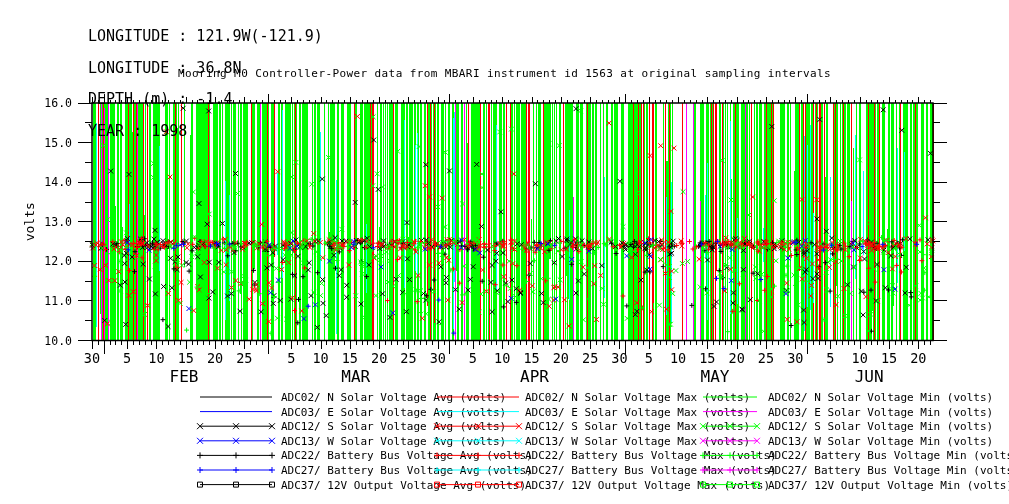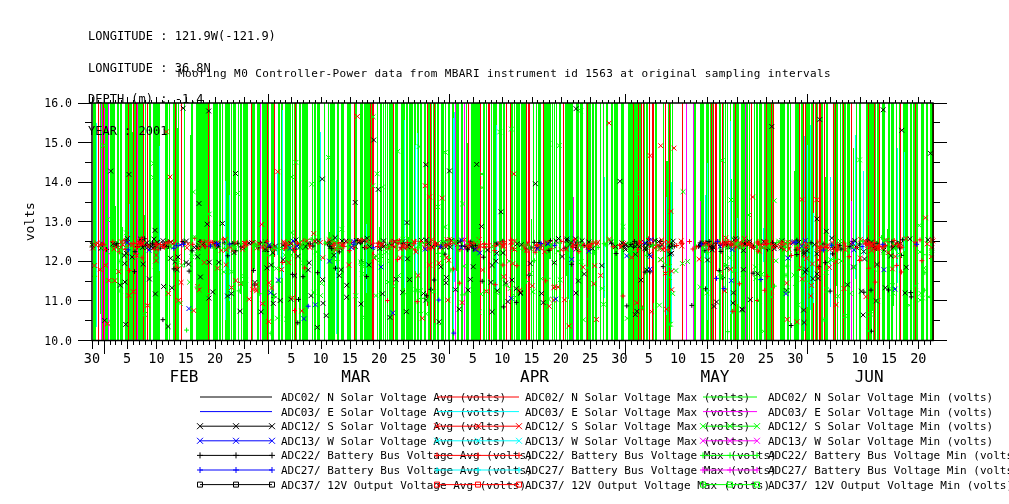--- a/index.html
+++ b/index.html
@@ -1,32 +1,32 @@
 <!DOCTYPE html>
 <html><head>
 <meta charset="utf-8">
 <style>
   html,body{margin:0;padding:0;background:#ffffff;}
   .screen{position:relative;width:1009px;height:504px;background:#ffffff;overflow:hidden;
           font-family:"DejaVu Sans Mono", monospace;color:#000;}
-  .meta-block{position:absolute;left:88px;top:10px;font-size:12px;line-height:10.5px;
+  .meta-block{position:absolute;left:88px;top:10px;font-size:15px;line-height:10.5px;
               white-space:pre;z-index:2;}
   .chart-title{position:absolute;top:67px;left:0;width:1009px;text-align:center;
                font-size:11px;letter-spacing:0.4px;z-index:2;}
   svg#plot-svg{position:absolute;left:0;top:0;z-index:1;}
 </style>
 </head>
 <body>
 
 <div class="screen">
   <div class="meta-block">
     <div>LONGITUDE : 121.9W(-121.9)</div>
     <div>LONGITUDE : 36.8N</div>
     <div>DEPTH (m) : -1.4</div>
-    <div>YEAR : 2001</div>
+    <div>YEAR : 1998</div>
   </div>
 
   <div class="chart-title">Mooring M0 Controller-Power data from MBARI instrument id 1563 at original sampling intervals</div>
 
   <svg id="plot-svg" width="1009" height="504">
       <path d="M523.5 103.0L523.5 340.5M266.5 103.0L266.5 340.5M794.5 170.8L794.5 340.5M329.5 232.2L329.5 340.5M191.5 103.0L191.5 340.5M741.5 103.0L741.5 340.5M381.5 103.0L381.5 340.5M795.5 103.0L795.5 340.5M318.5 103.0L318.5 340.5M536.5 103.0L536.5 340.5M703.5 103.0L703.5 340.5M379.5 227.3L379.5 340.5M879.5 103.0L879.5 340.5M767.5 103.0L767.5 340.5M506.5 103.0L506.5 340.5M787.5 103.0L787.5 340.5M479.5 132.6L479.5 340.5M856.5 103.0L856.5 340.5M552.5 103.0L552.5 340.5M347.5 103.0L347.5 340.5M770.5 103.0L770.5 340.5M649.5 103.0L649.5 340.5M879.5 103.0L879.5 340.5M655.5 103.0L655.5 340.5M647.5 103.0L647.5 340.5M703.5 103.0L703.5 340.5M840.5 103.0L840.5 340.5M514.5 103.0L514.5 340.5M784.5 103.0L784.5 340.5M703.5 103.0L703.5 340.5M207.5 103.0L207.5 340.5M200.5 103.0L200.5 340.5M899.5 103.0L899.5 340.5M907.5 103.0L907.5 340.5M106.5 103.0L106.5 258.5M138.5 135.9L138.5 340.5M757.5 103.0L757.5 340.5M896.5 103.0L896.5 340.5M369.5 103.0L369.5 340.5M803.5 103.0L803.5 340.5M734.5 103.0L734.5 340.5M404.5 103.0L404.5 340.5M554.5 103.0L554.5 340.5M361.5 103.0L361.5 340.5M279.5 103.0L279.5 340.5M655.5 103.0L655.5 340.5M820.5 103.0L820.5 340.5M849.5 103.0L849.5 340.5M669.5 103.0L669.5 340.5M531.5 219.0L531.5 340.5M299.5 103.0L299.5 340.5M730.5 103.0L730.5 340.5M464.5 103.0L464.5 340.5M303.5 103.0L303.5 340.5M708.5 103.0L708.5 340.5M319.5 103.0L319.5 340.5M114.5 103.0L114.5 340.5M421.5 103.0L421.5 340.5M262.5 103.0L262.5 340.5M181.5 103.0L181.5 340.5M499.5 103.0L499.5 340.5M418.5 103.0L418.5 340.5M377.5 103.0L377.5 340.5M567.5 103.0L567.5 340.5M279.5 103.0L279.5 340.5M621.5 103.0L621.5 340.5M385.5 103.0L385.5 340.5M781.5 103.0L781.5 340.5M494.5 103.0L494.5 340.5M536.5 103.0L536.5 340.5M296.5 103.0L296.5 340.5M622.5 103.0L622.5 284.7M94.5 134.4L94.5 340.5M126.5 103.0L126.5 340.5M592.5 103.0L592.5 340.5M154.5 103.0L154.5 340.5M368.5 103.0L368.5 340.5M476.5 186.9L476.5 340.5M468.5 103.0L468.5 340.5M227.5 124.7L227.5 340.5M125.5 103.0L125.5 340.5M754.5 103.0L754.5 260.7M367.5 103.0L367.5 340.5M169.5 215.6L169.5 340.5M570.5 103.0L570.5 301.2M593.5 103.0L593.5 340.5M847.5 103.0L847.5 340.5M916.5 103.0L916.5 340.5M859.5 103.0L859.5 340.5M616.5 103.0L616.5 340.5M133.5 103.0L133.5 291.0M129.5 103.0L129.5 340.5M871.5 103.0L871.5 340.5M797.5 103.0L797.5 340.5M486.5 103.0L486.5 340.5M533.5 103.0L533.5 340.5M462.5 103.0L462.5 267.6M305.5 103.0L305.5 340.5M809.5 103.0L809.5 286.1M197.5 103.0L197.5 340.5M177.5 127.5L177.5 340.5M441.5 103.0L441.5 267.2M431.5 103.0L431.5 340.5M282.5 103.0L282.5 340.5M632.5 103.0L632.5 340.5M390.5 103.0L390.5 340.5M134.5 103.0L134.5 340.5M821.5 103.0L821.5 340.5M409.5 103.0L409.5 340.5M265.5 103.0L265.5 271.0M252.5 103.0L252.5 340.5M198.5 103.0L198.5 340.5M153.5 103.0L153.5 340.5M556.5 103.0L556.5 340.5M771.5 103.0L771.5 340.5M759.5 103.0L759.5 255.6M334.5 103.0L334.5 340.5M121.5 103.0L121.5 340.5M730.5 103.0L730.5 340.5M229.5 103.0L229.5 340.5M330.5 103.0L330.5 340.5M904.5 103.0L904.5 340.5M754.5 103.0L754.5 340.5M455.5 103.0L455.5 340.5M246.5 103.0L246.5 340.5M355.5 103.0L355.5 340.5M872.5 103.0L872.5 310.5M155.5 103.0L155.5 340.5M905.5 103.0L905.5 340.5M442.5 103.0L442.5 340.5M216.5 103.0L216.5 340.5M873.5 103.0L873.5 340.5M812.5 103.0L812.5 340.5M258.5 103.0L258.5 340.5M860.5 103.0L860.5 340.5M289.5 103.0L289.5 256.6M292.5 103.0L292.5 340.5M418.5 103.0L418.5 340.5M421.5 103.0L421.5 340.5M142.5 103.0L142.5 340.5M595.5 103.0L595.5 340.5M406.5 103.0L406.5 340.5M559.5 103.0L559.5 340.5M889.5 103.0L889.5 340.5M733.5 103.0L733.5 340.5M121.5 103.0L121.5 340.5M923.5 103.0L923.5 340.5M738.5 103.0L738.5 340.5M735.5 103.0L735.5 340.5M184.5 103.0L184.5 267.3M226.5 103.0L226.5 340.5M266.5 103.0L266.5 340.5M282.5 103.0L282.5 340.5M745.5 103.0L745.5 340.5M764.5 103.0L764.5 340.5M330.5 103.0L330.5 340.5M428.5 103.0L428.5 340.5M333.5 103.0L333.5 340.5M538.5 103.0L538.5 340.5M772.5 103.0L772.5 340.5M328.5 103.0L328.5 340.5M749.5 103.0L749.5 340.5M240.5 103.0L240.5 293.8M403.5 103.0L403.5 340.5M910.5 103.0L910.5 340.5M772.5 103.0L772.5 340.5M600.5 103.0L600.5 340.5M769.5 103.0L769.5 340.5M356.5 103.0L356.5 340.5M893.5 103.0L893.5 306.3M420.5 103.0L420.5 340.5M848.5 103.0L848.5 340.5M263.5 103.0L263.5 340.5M219.5 103.0L219.5 340.5M907.5 103.0L907.5 340.5M208.5 103.0L208.5 340.5M817.5 103.0L817.5 340.5M539.5 103.0L539.5 340.5M801.5 103.0L801.5 340.5M737.5 103.0L737.5 340.5M904.5 103.0L904.5 340.5M883.5 103.0L883.5 340.5M638.5 103.0L638.5 340.5M903.5 103.0L903.5 340.5M926.5 103.0L926.5 340.5M663.5 103.0L663.5 340.5M503.5 226.1L503.5 340.5M317.5 103.0L317.5 340.5M407.5 103.0L407.5 340.5M206.5 103.0L206.5 340.5M127.5 103.0L127.5 340.5M500.5 103.0L500.5 340.5M178.5 103.0L178.5 340.5M765.5 103.0L765.5 251.9M722.5 103.0L722.5 277.6M366.5 103.0L366.5 340.5M366.5 103.0L366.5 340.5M603.5 103.0L603.5 340.5M113.5 103.0L113.5 340.5M637.5 103.0L637.5 340.5M380.5 103.0L380.5 340.5M104.5 231.5L104.5 340.5M196.5 123.8L196.5 340.5M496.5 103.0L496.5 340.5M612.5 103.0L612.5 340.5M314.5 103.0L314.5 340.5M300.5 103.0L300.5 340.5M488.5 103.0L488.5 340.5M406.5 103.0L406.5 340.5M107.5 103.0L107.5 340.5M596.5 103.0L596.5 340.5M587.5 131.1L587.5 340.5M634.5 103.0L634.5 340.5M453.5 103.0L453.5 340.5M633.5 103.0L633.5 340.5M773.5 103.0L773.5 340.5M452.5 103.0L452.5 340.5M617.5 103.0L617.5 340.5M290.5 103.0L290.5 340.5M265.5 103.0L265.5 340.5M244.5 180.0L244.5 340.5M478.5 103.0L478.5 340.5M167.5 145.9L167.5 340.5M115.5 205.5L115.5 340.5M611.5 103.0L611.5 340.5M842.5 103.0L842.5 340.5M840.5 103.0L840.5 340.5M706.5 103.0L706.5 340.5M511.5 141.1L511.5 340.5M544.5 103.0L544.5 340.5M913.5 103.0L913.5 340.5M815.5 217.7L815.5 340.5M410.5 103.0L410.5 340.5M273.5 182.8L273.5 340.5M372.5 103.0L372.5 340.5M458.5 103.0L458.5 340.5M343.5 103.0L343.5 340.5M209.5 103.0L209.5 340.5M245.5 103.0L245.5 340.5M489.5 103.0L489.5 340.5M882.5 103.0L882.5 340.5M835.5 103.0L835.5 340.5M467.5 142.9L467.5 340.5M362.5 103.0L362.5 340.5M638.5 103.0L638.5 340.5M303.5 103.0L303.5 340.5M523.5 103.0L523.5 340.5M581.5 103.0L581.5 340.5M493.5 103.0L493.5 340.5M437.5 103.0L437.5 340.5M294.5 103.0L294.5 340.5M524.5 103.0L524.5 340.5M203.5 103.0L203.5 340.5M514.5 103.0L514.5 340.5M539.5 103.0L539.5 340.5M95.5 103.0L95.5 340.5M324.5 103.0L324.5 340.5M338.5 103.0L338.5 340.5M330.5 103.0L330.5 270.0M431.5 231.9L431.5 340.5M501.5 103.0L501.5 340.5M631.5 138.9L631.5 340.5M866.5 103.0L866.5 292.2M200.5 103.0L200.5 340.5M457.5 103.0L457.5 340.5M632.5 103.0L632.5 340.5M312.5 103.0L312.5 340.5M435.5 103.0L435.5 340.5M464.5 161.2L464.5 340.5M286.5 103.0L286.5 340.5M217.5 103.0L217.5 340.5M807.5 103.0L807.5 340.5M771.5 103.0L771.5 340.5M743.5 103.0L743.5 340.5M466.5 103.0L466.5 340.5M731.5 178.9L731.5 340.5M560.5 122.6L560.5 340.5M362.5 103.0L362.5 340.5M644.5 103.0L644.5 340.5M582.5 103.0L582.5 340.5M389.5 103.0L389.5 340.5M278.5 103.0L278.5 250.4M798.5 103.0L798.5 340.5M417.5 103.0L417.5 340.5M102.5 103.0L102.5 340.5M716.5 103.0L716.5 248.1M199.5 103.0L199.5 340.5M837.5 142.8L837.5 340.5M578.5 103.0L578.5 340.5M817.5 103.0L817.5 340.5M725.5 103.0L725.5 340.5M770.5 103.0L770.5 340.5M441.5 103.0L441.5 340.5M334.5 103.0L334.5 340.5M483.5 103.0L483.5 340.5M445.5 103.0L445.5 340.5M435.5 103.0L435.5 340.5M288.5 103.0L288.5 340.5M438.5 103.0L438.5 340.5M377.5 103.0L377.5 340.5M596.5 103.0L596.5 340.5M512.5 103.0L512.5 340.5M200.5 103.0L200.5 340.5M837.5 103.0L837.5 340.5M337.5 103.0L337.5 340.5M746.5 103.0L746.5 340.5M790.5 103.0L790.5 340.5M572.5 103.0L572.5 340.5M368.5 103.0L368.5 340.5M526.5 103.0L526.5 340.5M202.5 103.0L202.5 267.7M668.5 103.0L668.5 340.5M907.5 103.0L907.5 340.5M511.5 103.0L511.5 340.5M173.5 103.0L173.5 340.5M927.5 103.0L927.5 340.5M495.5 103.0L495.5 340.5M634.5 103.0L634.5 340.5M514.5 103.0L514.5 340.5M131.5 161.5L131.5 340.5M870.5 103.0L870.5 340.5M911.5 103.0L911.5 340.5M849.5 103.0L849.5 340.5M914.5 103.0L914.5 340.5M315.5 103.0L315.5 340.5M479.5 103.0L479.5 340.5M288.5 103.0L288.5 340.5M364.5 103.0L364.5 340.5M214.5 103.0L214.5 340.5M108.5 103.0L108.5 340.5M738.5 103.0L738.5 340.5M491.5 103.0L491.5 340.5M476.5 103.0L476.5 340.5M845.5 103.0L845.5 340.5M903.5 103.0L903.5 340.5M869.5 103.0L869.5 340.5M853.5 148.3L853.5 340.5M484.5 103.0L484.5 340.5M257.5 103.0L257.5 340.5M517.5 188.1L517.5 340.5M350.5 103.0L350.5 340.5M225.5 103.0L225.5 340.5M495.5 103.0L495.5 340.5M484.5 103.0L484.5 340.5M637.5 103.0L637.5 340.5M503.5 103.0L503.5 340.5M387.5 103.0L387.5 340.5M765.5 103.0L765.5 340.5M98.5 175.9L98.5 340.5M761.5 103.0L761.5 340.5M238.5 103.0L238.5 340.5M582.5 103.0L582.5 340.5M723.5 103.0L723.5 340.5M258.5 103.0L258.5 340.5M764.5 103.0L764.5 340.5M747.5 103.0L747.5 340.5M563.5 103.0L563.5 301.6M112.5 103.0L112.5 340.5M159.5 103.0L159.5 340.5M870.5 103.0L870.5 340.5M700.5 103.0L700.5 340.5M727.5 103.0L727.5 340.5M767.5 103.0L767.5 340.5M348.5 103.0L348.5 340.5M631.5 103.0L631.5 340.5M712.5 103.0L712.5 340.5M445.5 103.0L445.5 275.1M95.5 103.0L95.5 340.5M905.5 103.0L905.5 340.5M567.5 103.0L567.5 340.5M273.5 103.0L273.5 340.5M176.5 103.0L176.5 340.5M713.5 173.0L713.5 340.5M825.5 177.3L825.5 340.5M545.5 103.0L545.5 340.5M560.5 103.0L560.5 340.5M525.5 103.0L525.5 340.5M402.5 103.0L402.5 340.5M483.5 103.0L483.5 340.5M122.5 226.6L122.5 340.5M653.5 103.0L653.5 340.5M768.5 162.8L768.5 340.5M639.5 170.5L639.5 340.5M220.5 103.0L220.5 340.5M917.5 103.0L917.5 340.5M202.5 103.0L202.5 340.5M324.5 103.0L324.5 340.5M475.5 103.0L475.5 340.5M702.5 103.0L702.5 340.5M567.5 103.0L567.5 340.5M370.5 187.4L370.5 340.5M391.5 103.0L391.5 340.5M906.5 103.0L906.5 340.5M870.5 103.0L870.5 340.5M103.5 103.0L103.5 340.5M341.5 103.0L341.5 340.5M808.5 103.0L808.5 340.5M356.5 103.0L356.5 340.5M266.5 103.0L266.5 340.5M540.5 103.0L540.5 340.5M408.5 236.5L408.5 340.5M241.5 103.0L241.5 340.5M461.5 103.0L461.5 340.5M471.5 103.0L471.5 340.5M577.5 103.0L577.5 340.5M477.5 103.0L477.5 340.5M443.5 103.0L443.5 340.5M859.5 103.0L859.5 340.5M169.5 103.0L169.5 307.5M499.5 103.0L499.5 340.5M231.5 103.0L231.5 340.5M701.5 103.0L701.5 340.5M649.5 159.1L649.5 340.5M285.5 103.0L285.5 340.5M141.5 103.0L141.5 340.5M834.5 103.0L834.5 340.5M504.5 103.0L504.5 340.5M849.5 103.0L849.5 340.5M516.5 170.5L516.5 340.5M759.5 103.0L759.5 340.5M756.5 103.0L756.5 340.5M529.5 103.0L529.5 340.5M581.5 103.0L581.5 340.5M790.5 103.0L790.5 340.5M663.5 103.0L663.5 340.5M192.5 103.0L192.5 340.5M360.5 103.0L360.5 340.5M643.5 103.0L643.5 340.5M348.5 103.0L348.5 340.5M144.5 215.2L144.5 340.5M145.5 103.0L145.5 340.5M165.5 103.0L165.5 340.5M672.5 103.0L672.5 248.6M822.5 103.0L822.5 340.5M315.5 103.0L315.5 312.9M512.5 103.0L512.5 340.5M383.5 103.0L383.5 340.5M222.5 103.0L222.5 340.5M889.5 103.0L889.5 340.5M314.5 103.0L314.5 340.5M526.5 103.0L526.5 340.5M742.5 103.0L742.5 340.5M196.5 103.0L196.5 340.5M496.5 103.0L496.5 340.5M670.5 210.6L670.5 340.5M576.5 103.0L576.5 340.5M754.5 103.0L754.5 340.5M401.5 103.0L401.5 340.5M227.5 103.0L227.5 340.5M288.5 103.0L288.5 340.5M166.5 103.0L166.5 340.5M393.5 103.0L393.5 340.5M347.5 103.0L347.5 340.5M586.5 103.0L586.5 340.5M262.5 103.0L262.5 340.5M145.5 103.0L145.5 285.1M706.5 103.0L706.5 340.5M788.5 103.0L788.5 250.9M670.5 231.8L670.5 340.5M836.5 103.0L836.5 286.1M733.5 103.0L733.5 340.5M702.5 103.0L702.5 340.5M646.5 103.0L646.5 340.5M730.5 103.0L730.5 340.5M366.5 103.0L366.5 340.5M907.5 217.4L907.5 340.5M866.5 103.0L866.5 340.5M462.5 103.0L462.5 340.5M334.5 103.0L334.5 340.5M766.5 103.0L766.5 340.5M710.5 103.0L710.5 340.5M262.5 103.0L262.5 340.5M643.5 103.0L643.5 340.5M395.5 103.0L395.5 340.5M811.5 103.0L811.5 340.5M708.5 103.0L708.5 340.5M202.5 103.0L202.5 340.5M879.5 103.0L879.5 340.5M262.5 103.0L262.5 340.5M647.5 103.0L647.5 340.5M360.5 103.0L360.5 340.5M209.5 103.0L209.5 340.5M396.5 103.0L396.5 340.5M341.5 103.0L341.5 340.5M933.5 103.0L933.5 340.5M780.5 103.0L780.5 340.5M833.5 103.0L833.5 284.3M554.5 103.0L554.5 340.5M430.5 103.0L430.5 340.5M246.5 103.0L246.5 340.5M247.5 103.0L247.5 340.5M842.5 103.0L842.5 340.5M875.5 103.0L875.5 340.5M258.5 103.0L258.5 340.5M565.5 103.0L565.5 340.5M356.5 103.0L356.5 340.5M107.5 103.0L107.5 340.5M702.5 103.0L702.5 282.7M135.5 103.0L135.5 340.5M727.5 103.0L727.5 340.5M517.5 103.0L517.5 340.5M393.5 103.0L393.5 340.5M418.5 103.0L418.5 340.5M870.5 103.0L870.5 340.5M884.5 103.0L884.5 340.5M914.5 103.0L914.5 340.5M95.5 103.0L95.5 340.5M233.5 103.0L233.5 340.5M580.5 103.0L580.5 340.5M206.5 103.0L206.5 340.5M100.5 103.0L100.5 314.1M628.5 103.0L628.5 340.5M514.5 103.0L514.5 340.5M737.5 103.0L737.5 340.5M488.5 103.0L488.5 340.5M892.5 202.6L892.5 340.5M120.5 103.0L120.5 340.5M120.5 103.0L120.5 265.5M878.5 103.0L878.5 340.5M98.5 103.0L98.5 340.5M580.5 149.9L580.5 340.5M167.5 103.0L167.5 298.0M768.5 103.0L768.5 340.5M289.5 103.0L289.5 340.5M142.5 103.0L142.5 340.5M761.5 103.0L761.5 340.5M289.5 103.0L289.5 340.5M302.5 103.0L302.5 340.5M899.5 103.0L899.5 340.5" stroke="#00ff00" stroke-width="1" fill="none" shape-rendering="crispEdges"></path>
       <path d="M711.5 103.0L711.5 340.5M286.5 103.0L286.5 340.5M522.5 103.0L522.5 340.5M156.5 103.0L156.5 340.5M700.5 103.0L700.5 340.5M471.5 103.0L471.5 340.5M516.5 103.0L516.5 340.5M521.5 103.0L521.5 340.5M516.5 103.0L516.5 340.5M448.5 103.0L448.5 340.5M448.5 103.0L448.5 340.5M737.5 103.0L737.5 340.5M303.5 103.0L303.5 340.5M428.5 103.0L428.5 340.5M888.5 103.0L888.5 340.5M271.5 103.0L271.5 340.5M299.5 103.0L299.5 340.5M736.5 103.0L736.5 278.6M263.5 103.0L263.5 340.5M736.5 103.0L736.5 340.5M190.5 134.7L190.5 340.5M331.5 103.0L331.5 340.5M782.5 103.0L782.5 340.5M503.5 103.0L503.5 340.5M668.5 103.0L668.5 340.5M669.5 103.0L669.5 340.5M921.5 103.0L921.5 340.5M349.5 103.0L349.5 340.5M225.5 103.0L225.5 312.8M215.5 103.0L215.5 340.5M104.5 103.0L104.5 340.5M228.5 103.0L228.5 340.5M271.5 103.0L271.5 340.5M406.5 103.0L406.5 340.5M201.5 103.0L201.5 340.5M441.5 103.0L441.5 340.5M528.5 103.0L528.5 340.5M910.5 103.0L910.5 340.5M808.5 103.0L808.5 340.5M743.5 103.0L743.5 340.5M905.5 103.0L905.5 340.5M107.5 103.0L107.5 340.5M588.5 103.0L588.5 340.5M570.5 103.0L570.5 340.5M403.5 103.0L403.5 340.5M891.5 103.0L891.5 340.5M259.5 103.0L259.5 293.0M199.5 103.0L199.5 340.5M787.5 103.0L787.5 340.5M278.5 103.0L278.5 340.5M141.5 103.0L141.5 340.5M433.5 103.0L433.5 340.5M826.5 103.0L826.5 340.5M589.5 103.0L589.5 340.5M760.5 103.0L760.5 340.5M93.5 103.0L93.5 340.5M174.5 103.0L174.5 340.5M414.5 103.0L414.5 340.5M306.5 103.0L306.5 340.5M411.5 103.0L411.5 340.5M795.5 103.0L795.5 340.5M694.5 103.0L694.5 340.5M197.5 103.0L197.5 340.5M545.5 103.0L545.5 340.5M833.5 132.9L833.5 340.5M528.5 103.0L528.5 340.5M614.5 103.0L614.5 340.5M305.5 103.0L305.5 260.4M341.5 103.0L341.5 340.5M424.5 103.0L424.5 340.5M615.5 103.0L615.5 312.5M741.5 103.0L741.5 340.5M149.5 103.0L149.5 340.5M126.5 103.0L126.5 340.5M518.5 103.0L518.5 340.5M213.5 103.0L213.5 340.5M887.5 229.0L887.5 340.5M234.5 103.0L234.5 340.5M549.5 103.0L549.5 258.7M372.5 103.0L372.5 340.5M174.5 103.0L174.5 340.5M903.5 103.0L903.5 340.5M243.5 103.0L243.5 340.5M396.5 103.0L396.5 340.5M771.5 103.0L771.5 340.5M391.5 103.0L391.5 340.5M155.5 103.0L155.5 340.5M153.5 103.0L153.5 340.5M138.5 103.0L138.5 340.5M815.5 103.0L815.5 340.5M281.5 103.0L281.5 340.5M719.5 103.0L719.5 340.5M655.5 103.0L655.5 340.5M105.5 103.0L105.5 340.5M138.5 103.0L138.5 340.5M629.5 103.0L629.5 340.5M926.5 103.0L926.5 340.5M117.5 103.0L117.5 340.5M877.5 103.0L877.5 340.5M392.5 123.8L392.5 340.5M473.5 103.0L473.5 340.5M133.5 103.0L133.5 340.5M234.5 103.0L234.5 340.5M812.5 103.0L812.5 340.5M805.5 103.0L805.5 340.5M616.5 103.0L616.5 340.5M802.5 103.0L802.5 340.5M429.5 103.0L429.5 340.5M843.5 103.0L843.5 340.5M158.5 103.0L158.5 340.5M878.5 103.0L878.5 340.5M622.5 103.0L622.5 340.5M904.5 103.0L904.5 278.3M635.5 103.0L635.5 340.5M478.5 103.0L478.5 340.5M867.5 103.0L867.5 340.5M130.5 103.0L130.5 340.5M494.5 103.0L494.5 340.5M821.5 103.0L821.5 340.5M666.5 160.7L666.5 340.5M156.5 103.0L156.5 340.5M904.5 103.0L904.5 340.5M389.5 103.0L389.5 340.5M267.5 103.0L267.5 340.5M566.5 103.0L566.5 275.6M370.5 103.0L370.5 340.5M365.5 103.0L365.5 340.5M110.5 103.0L110.5 340.5M547.5 103.0L547.5 340.5M930.5 103.0L930.5 340.5M132.5 131.6L132.5 340.5M569.5 103.0L569.5 340.5M567.5 103.0L567.5 298.8M456.5 103.0L456.5 270.8M253.5 103.0L253.5 269.3M931.5 103.0L931.5 340.5M140.5 103.0L140.5 340.5M245.5 103.0L245.5 340.5M639.5 103.0L639.5 340.5M606.5 103.0L606.5 340.5M204.5 103.0L204.5 340.5M166.5 103.0L166.5 340.5M707.5 103.0L707.5 340.5" stroke="#00ff00" stroke-width="2" fill="none" shape-rendering="crispEdges"></path>
       <path d="M653.5 103.0L653.5 302.5M682.5 103.0L682.5 340.5M468.5 103.0L468.5 243.2M824.5 103.0L824.5 340.5M529.5 103.0L529.5 340.5M528.5 103.0L528.5 340.5M799.5 103.0L799.5 271.2M208.5 103.0L208.5 340.5M751.5 103.0L751.5 340.5M633.5 103.0L633.5 340.5M430.5 103.0L430.5 340.5M652.5 103.0L652.5 340.5M526.5 103.0L526.5 340.5M641.5 103.0L641.5 340.5M143.5 103.0L143.5 340.5M900.5 103.0L900.5 340.5M803.5 103.0L803.5 257.9M722.5 103.0L722.5 340.5M711.5 103.0L711.5 340.5M816.5 103.0L816.5 340.5M370.5 103.0L370.5 244.8M181.5 103.0L181.5 340.5M715.5 103.0L715.5 340.5M643.5 103.0L643.5 340.5M879.5 103.0L879.5 340.5M147.5 103.0L147.5 340.5M868.5 103.0L868.5 340.5M587.5 103.0L587.5 340.5M874.5 103.0L874.5 340.5M488.5 103.0L488.5 279.1M543.5 103.0L543.5 340.5M529.5 103.0L529.5 340.5M766.5 103.0L766.5 340.5M843.5 103.0L843.5 340.5M851.5 103.0L851.5 340.5M480.5 103.0L480.5 340.5M372.5 103.0L372.5 340.5M175.5 103.0L175.5 340.5M915.5 103.0L915.5 340.5M267.5 103.0L267.5 340.5M563.5 103.0L563.5 340.5M373.5 103.0L373.5 340.5M933.5 103.0L933.5 340.5M773.5 103.0L773.5 340.5M251.5 103.0L251.5 340.5M665.5 103.0L665.5 340.5M771.5 103.0L771.5 340.5M835.5 103.0L835.5 340.5M136.5 103.0L136.5 340.5M713.5 103.0L713.5 340.5M393.5 103.0L393.5 340.5M716.5 103.0L716.5 271.3M133.5 103.0L133.5 340.5M295.5 103.0L295.5 340.5M713.5 103.0L713.5 242.4M669.5 103.0L669.5 340.5M819.5 103.0L819.5 340.5M434.5 103.0L434.5 323.4M489.5 103.0L489.5 340.5M813.5 103.0L813.5 340.5M510.5 103.0L510.5 340.5M735.5 103.0L735.5 340.5M649.5 103.0L649.5 340.5M833.5 103.0L833.5 340.5M427.5 103.0L427.5 305.9M506.5 103.0L506.5 340.5M638.5 103.0L638.5 340.5M98.5 103.0L98.5 340.5M820.5 103.0L820.5 340.5M354.5 103.0L354.5 340.5M274.5 103.0L274.5 257.0M128.5 103.0L128.5 340.5M633.5 103.0L633.5 340.5M103.5 103.0L103.5 340.5M874.5 103.0L874.5 340.5M805.5 103.0L805.5 340.5" stroke="#ff0000" stroke-width="1" fill="none" shape-rendering="crispEdges"></path>
       <path d="M453.5 117.5L453.5 329.3M159.5 146.4L159.5 271.2M415.5 145.0L415.5 271.2M604.5 177.3L604.5 298.2M671.5 219.9L671.5 322.9M671.5 182.2L671.5 319.9M404.5 119.5L404.5 288.4M807.5 144.9L807.5 307.0M366.5 223.6L366.5 293.0M320.5 131.6L320.5 277.1M569.5 209.6L569.5 299.7M336.5 179.5L336.5 333.5M763.5 228.2L763.5 262.4M830.5 176.9L830.5 306.7M496.5 124.8L496.5 289.9M810.5 125.0L810.5 310.4M737.5 218.2L737.5 303.6M707.5 163.4L707.5 319.5M813.5 212.5L813.5 302.6M863.5 170.9L863.5 254.9M897.5 148.0L897.5 283.3M705.5 195.0L705.5 258.3M454.5 112.1L454.5 282.4M229.5 195.1L229.5 300.7M417.5 132.8L417.5 275.2M855.5 135.4L855.5 279.0M277.5 173.4L277.5 254.7M129.5 203.5L129.5 270.0M730.5 121.0L730.5 313.6M745.5 203.8L745.5 332.6M904.5 151.6L904.5 251.0M225.5 181.3L225.5 319.9M804.5 136.2L804.5 331.3M282.5 109.6L282.5 278.0M666.5 196.9L666.5 315.1M96.5 123.1L96.5 327.0" stroke="#00ffff" stroke-width="1" fill="none" shape-rendering="crispEdges"></path>
       <path d="M104.5 108.3L104.5 340.5M108.5 103.0L108.5 340.5M745.5 103.0L745.5 340.5M260.5 103.0L260.5 340.5M455.5 103.0L455.5 340.5M851.5 200.6L851.5 340.5M464.5 103.0L464.5 340.5M137.5 103.0L137.5 340.5M573.5 196.6L573.5 340.5M700.5 201.0L700.5 340.5M686.5 103.0L686.5 340.5M693.5 103.0L693.5 340.5M101.5 103.0L101.5 340.5" stroke="#ff00ff" stroke-width="1" fill="none" shape-rendering="crispEdges"></path>

